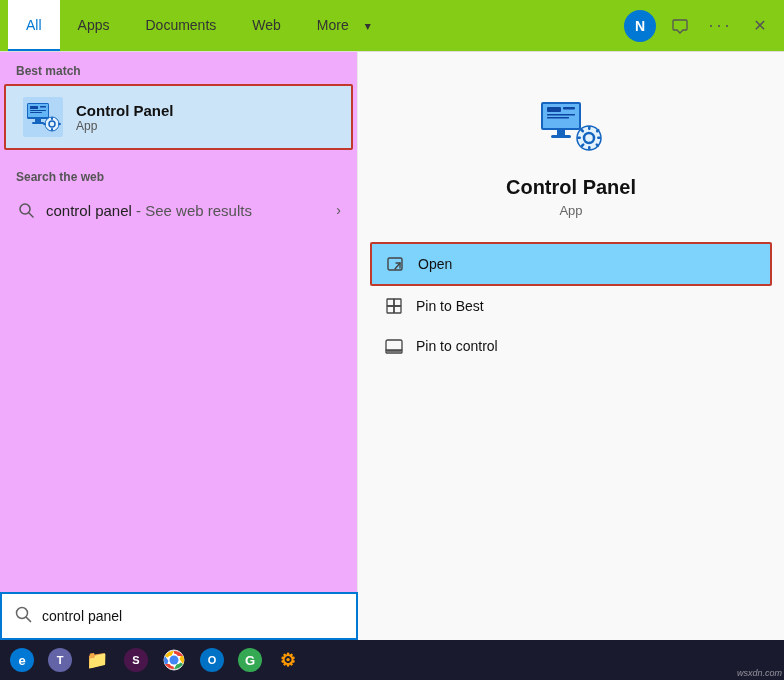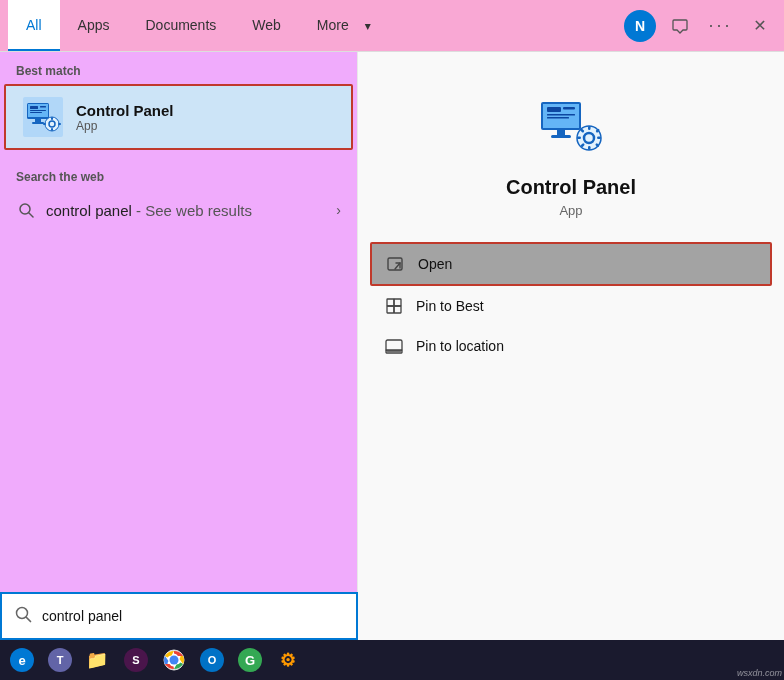--- a/index.html
+++ b/index.html
@@ -21,21 +21,21 @@
       height: 640px;
       background: #ffffff;
       display: flex;
       flex-direction: column;
     }
 
     
     .tabs-bar {
       display: flex;
       align-items: center;
-      background: #f9a8d4;
+      background: #84cc16;
       border-bottom: 1px solid #ddd;
       height: 52px;
       padding: 0 8px;
       justify-content: space-between;
     }
     .tabs-left {
       display: flex;
       align-items: center;
       height: 100%;
     }
@@ -220,21 +220,21 @@
       display: flex;
       align-items: center;
       padding: 10px 14px;
       cursor: pointer;
       border-radius: 2px;
       font-size: 14px;
       color: #111;
       gap: 12px;
     }
     .action-item.highlighted {
-      background: #a3a3a3;
+      background: #7dd3fc;
       border: 2px solid #c0392b;
     }
     .action-icon {
       width: 20px;
       height: 20px;
       display: flex;
       align-items: center;
       justify-content: center;
       color: #444;
       flex-shrink: 0;
@@ -484,21 +484,21 @@
           <span>Pin to Best</span>
         </div>
 
         <div class="action-item">
           <div class="action-icon">
             <svg width="18" height="18" viewBox="0 0 18 18" fill="none">
               <rect x="1" y="3" width="16" height="11" rx="1.5" stroke="#444" stroke-width="1.3" fill="none"></rect>
               <rect x="1" y="13" width="16" height="3" rx="0.5" stroke="#444" stroke-width="1.3" fill="none"></rect>
             </svg>
           </div>
-          <span>Pin to location</span>
+          <span>Pin to control</span>
         </div>
 
       </div>
     </div>
 
   </div>
 
 </div>
 
 <div class="search-bar-bottom">

